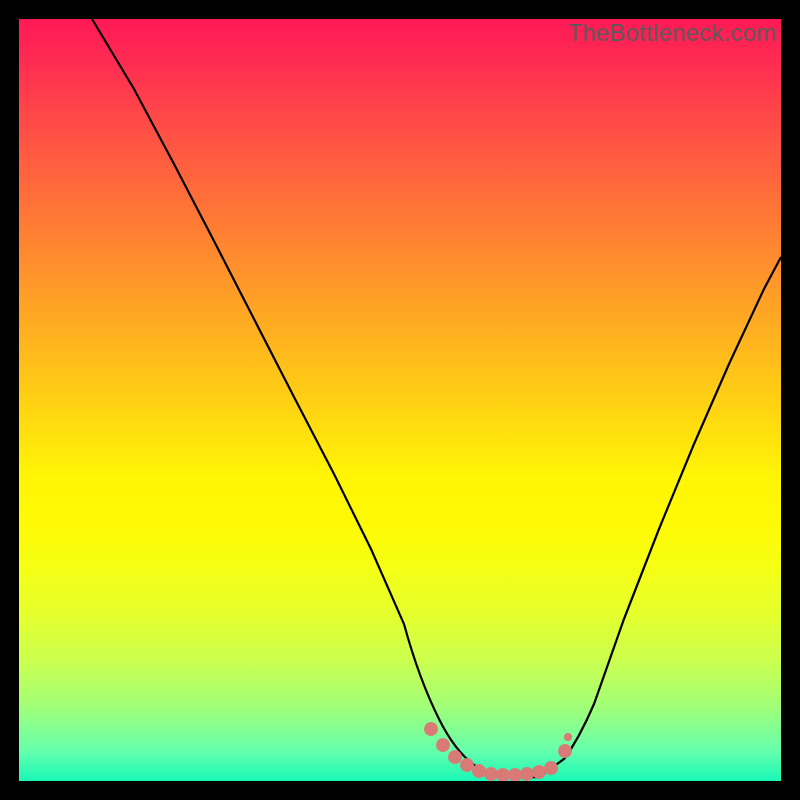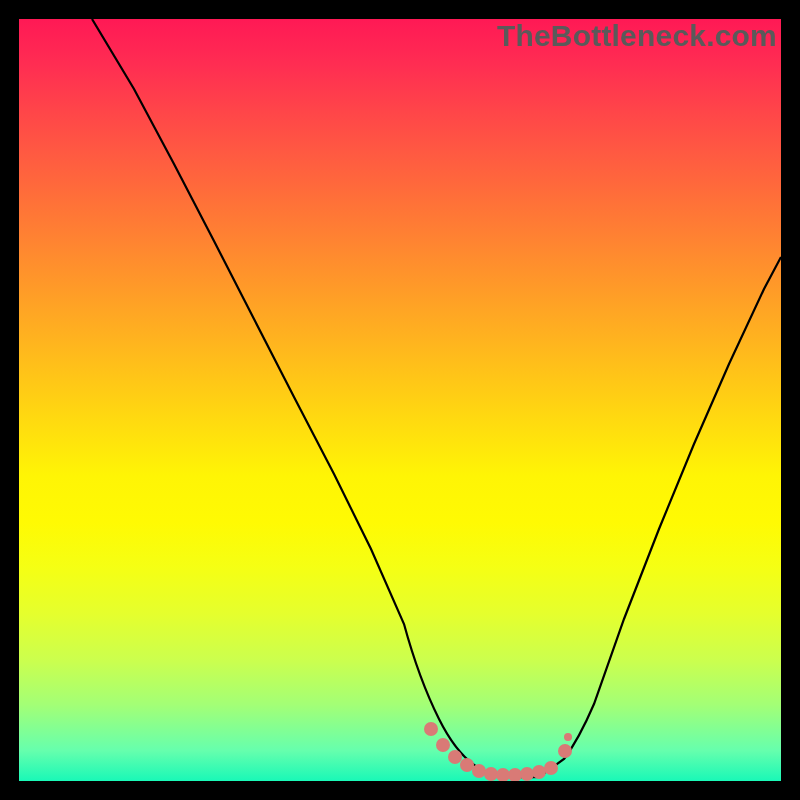--- a/index.html
+++ b/index.html
@@ -44,22 +44,22 @@
       #a3ff76 90%,
       #66ffad 96%,
       #19f8b7 100%
     );
   }
   .watermark {
     position: absolute;
     top: 0px;
     right: 4px;
     color: #5a5a5a;
-    font-size: 30px;
-    font-weight: 700;
+    font-size: 24px;
+    font-weight: 400;
     letter-spacing: 0.2px;
     z-index: 10;
   }
   svg.curve {
     position: absolute;
     left: 0;
     top: 0;
     width: 762px;
     height: 762px;
     z-index: 5;

